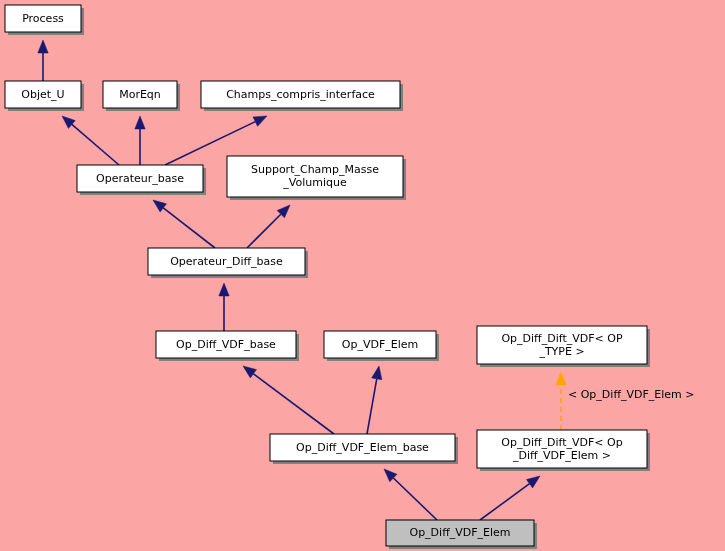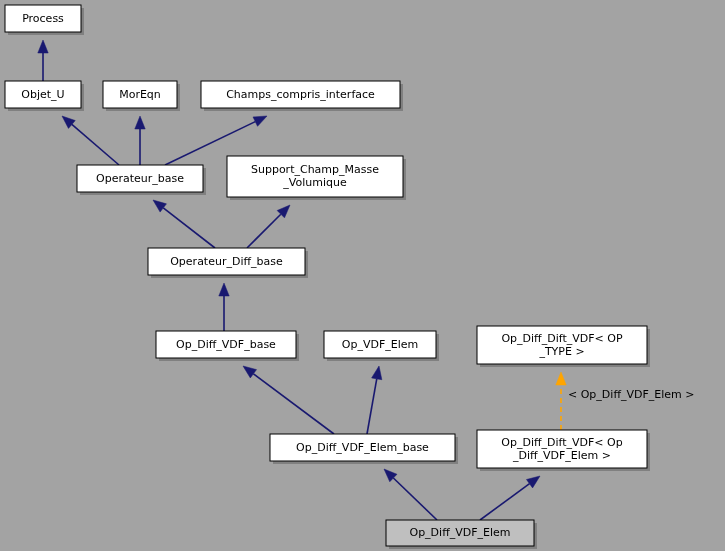--- a/index.html
+++ b/index.html
@@ -11,21 +11,21 @@
   body {
     width: 725px;
     height: 551px;
     font-family: "DejaVu Sans", sans-serif;
     overflow: hidden;
   }
   #diagram-root {
     position: relative;
     width: 725px;
     height: 551px;
-    background: #a3a3a3;
+    background: #fca5a5;
   }
   svg.graph-canvas {
     display: block;
     width: 725px;
     height: 551px;
   }
   .node-box {
     stroke: #000000;
     stroke-width: 1;
   }

